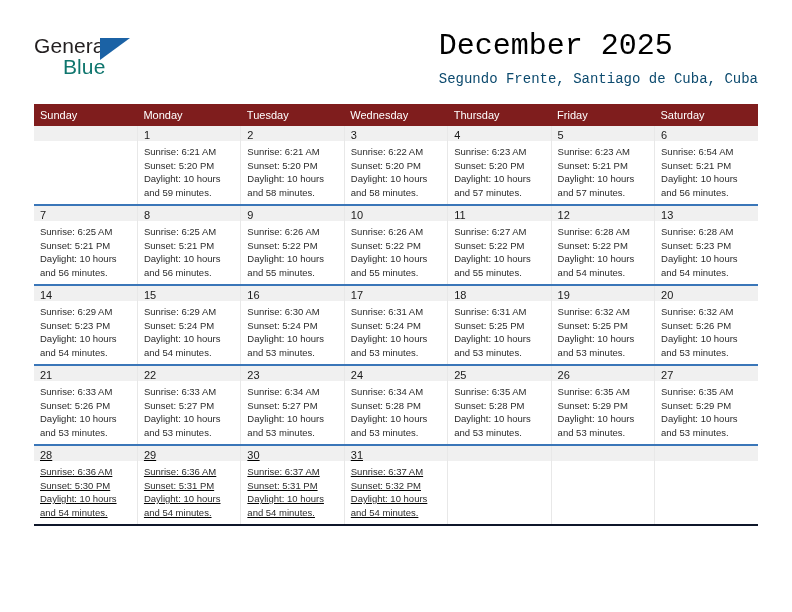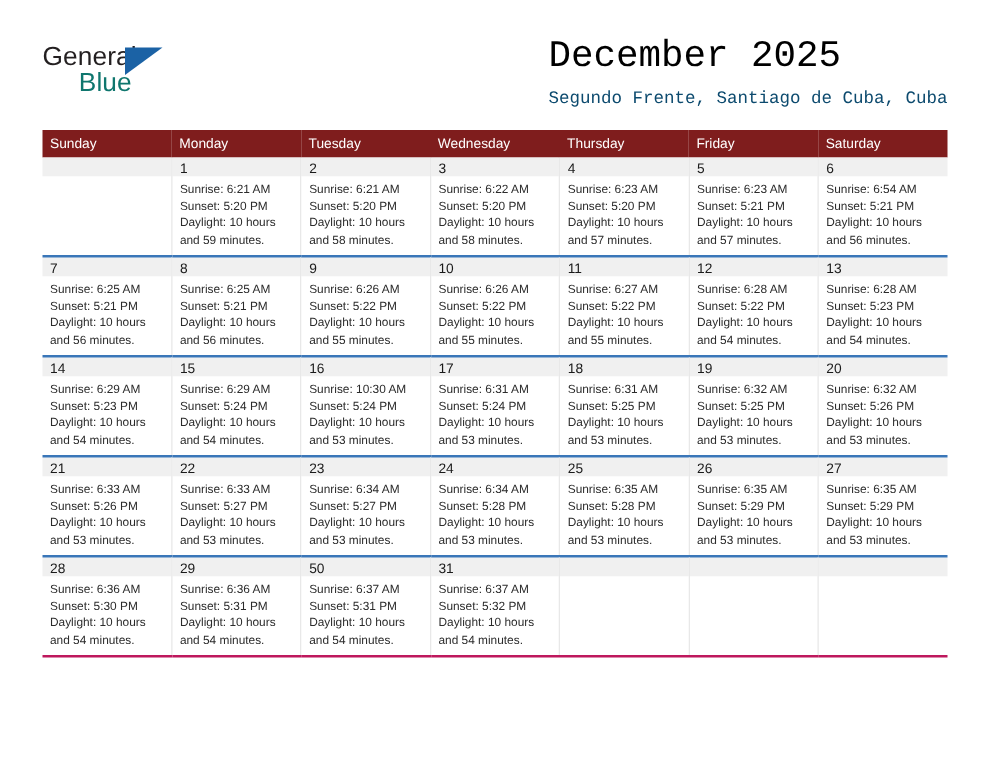--- a/index.html
+++ b/index.html
@@ -115,21 +115,22 @@
     vertical-align: top;
     padding: 0;
     border-right: 1px solid #e8e8e8;
     border-bottom: 2px solid #3a76b8;
     height: 78px;
   }
   .calendar td:last-child {
     border-right: none;
   }
   .calendar tr:last-child td {
-    border-bottom: 2px solid #be185d;
+    border-bottom: 2px solid #0f172a;
+    text-decoration: underline;
   }
 
   .daynum-bar {
     background: #f0f0f0;
     height: 15px;
     padding: 2px 0 1px 6px;
     font-size: 11px;
     line-height: 14px;
     color: #1a1a1a;
     box-sizing: border-box;
@@ -321,21 +322,21 @@
             <div class="cell-body">
               <div>Sunrise: 6:29 AM</div>
               <div>Sunset: 5:24 PM</div>
               <div>Daylight: 10 hours</div>
               <div>and 54 minutes.</div>
             </div>
           </td>
           <td>
             <div class="daynum-bar">16</div>
             <div class="cell-body">
-              <div>Sunrise: 10:30 AM</div>
+              <div>Sunrise: 6:30 AM</div>
               <div>Sunset: 5:24 PM</div>
               <div>Daylight: 10 hours</div>
               <div>and 53 minutes.</div>
             </div>
           </td>
           <td>
             <div class="daynum-bar">17</div>
             <div class="cell-body">
               <div>Sunrise: 6:31 AM</div>
               <div>Sunset: 5:24 PM</div>
@@ -449,21 +450,21 @@
           <td>
             <div class="daynum-bar">29</div>
             <div class="cell-body">
               <div>Sunrise: 6:36 AM</div>
               <div>Sunset: 5:31 PM</div>
               <div>Daylight: 10 hours</div>
               <div>and 54 minutes.</div>
             </div>
           </td>
           <td>
-            <div class="daynum-bar">50</div>
+            <div class="daynum-bar">30</div>
             <div class="cell-body">
               <div>Sunrise: 6:37 AM</div>
               <div>Sunset: 5:31 PM</div>
               <div>Daylight: 10 hours</div>
               <div>and 54 minutes.</div>
             </div>
           </td>
           <td>
             <div class="daynum-bar">31</div>
             <div class="cell-body">

